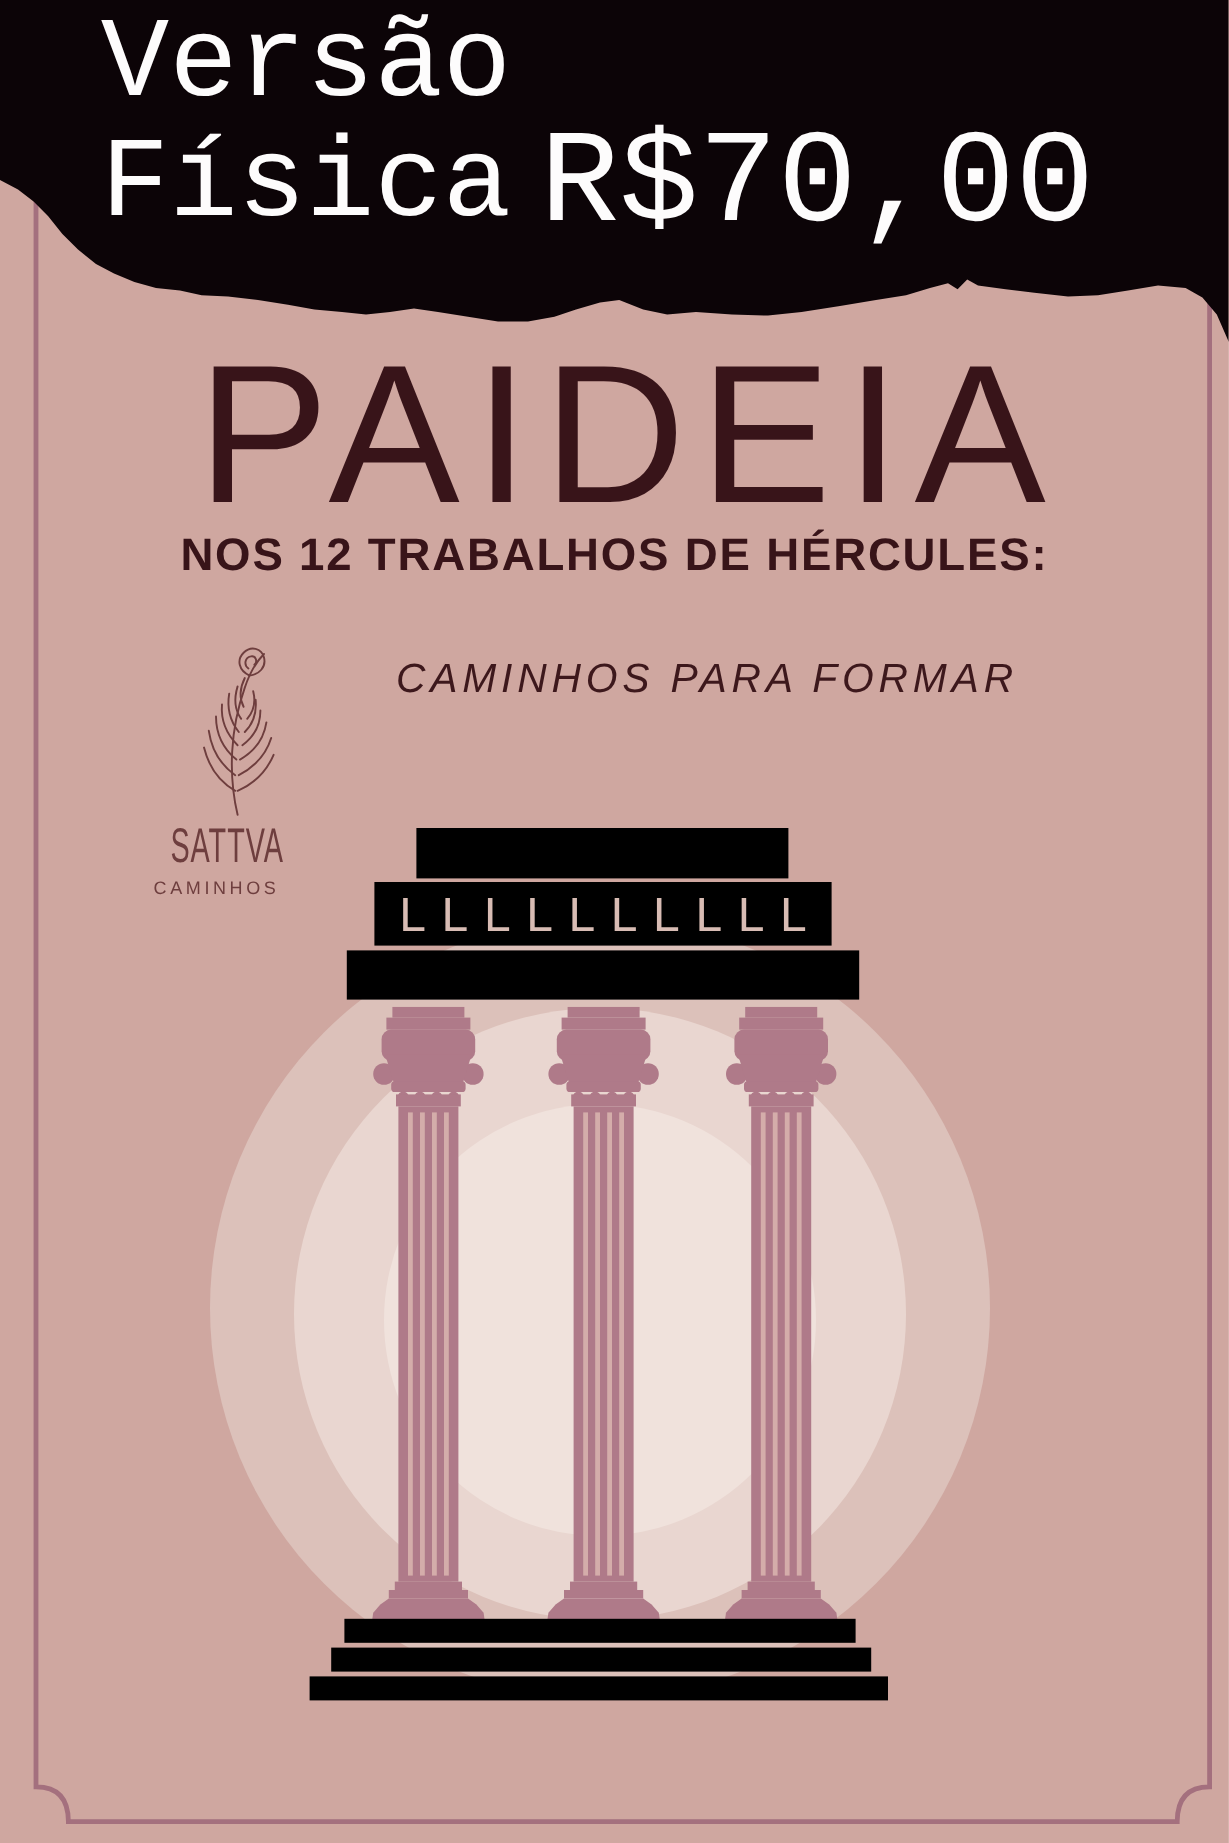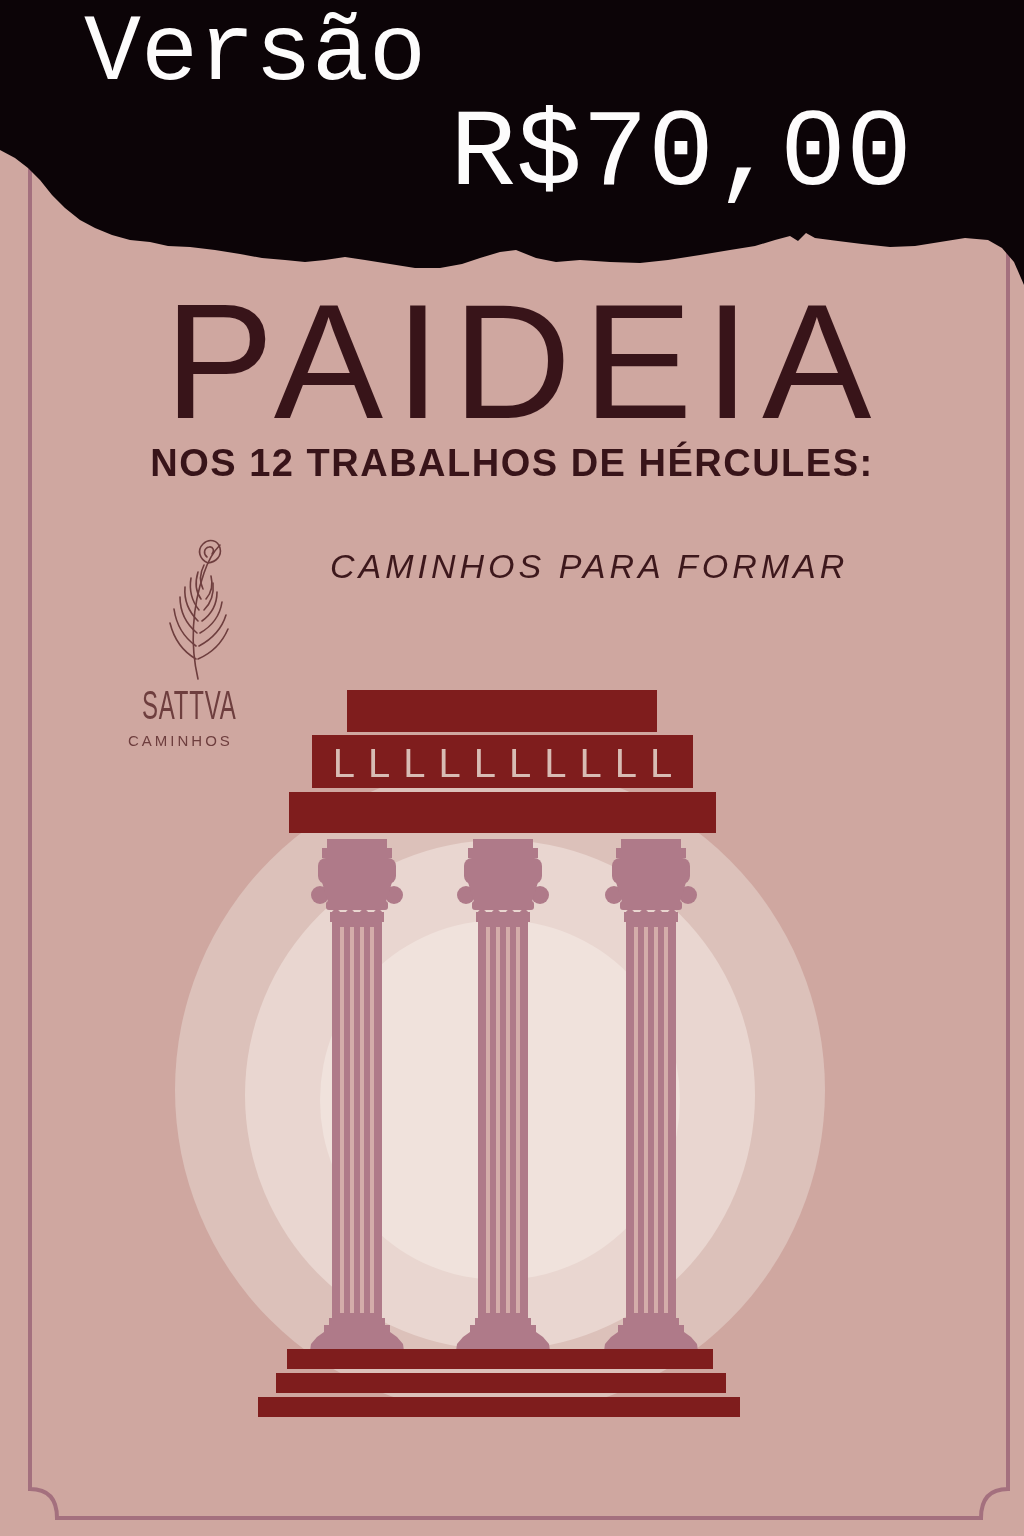--- a/index.html
+++ b/index.html
@@ -11,21 +11,21 @@
     font-family:"Liberation Sans",sans-serif;
   }
   
   .frame-svg{position:absolute;left:0;top:0;z-index:0;}
   
   .glow{position:absolute;border-radius:50%;z-index:1;}
   .glow-outer{left:175px;top:765px;width:650px;height:650px;background:#dcc1ba;}
   .glow-mid{left:245px;top:840px;width:510px;height:510px;background:#e9d6d0;}
   .glow-inner{left:320px;top:920px;width:360px;height:360px;background:#f0e2dc;}
   
-  .mauve{position:absolute;background:#7f1d1d;z-index:2;}
+  .mauve{position:absolute;background:#000000;z-index:2;}
   .tier1{left:347px;top:690px;width:310px;height:42px;}
   .tier2{left:312px;top:735px;width:381px;height:53px;display:flex;align-items:center;justify-content:center;}
   .tier3{left:289px;top:792px;width:427px;height:41px;}
   .step1{left:287px;top:1349px;width:426px;height:20px;}
   .step2{left:276px;top:1373px;width:450px;height:20px;}
   .step3{left:258px;top:1397px;width:482px;height:20px;}
   .frieze{
     font-family:"Liberation Sans",sans-serif;
     font-size:40px;line-height:40px;color:#d8bcb4;
     letter-spacing:13px;padding-left:13px;margin-top:2px;
@@ -137,20 +137,21 @@
   <svg class="banner-svg" width="1024" height="300" viewBox="0 0 1024 300">
     <path fill="#0c0407" d="M0,0 H1024 V285 L1014,262 L1002,248 L988,240 L965,238 L940,242 L915,246 L890,247
          L862,244 L838,241 L815,238 L806,233 L798,241 L790,236 L775,240 L755,246 L730,250
          L700,255 L668,260 L640,263 L610,262 L580,260 L556,262 L536,258 L516,250 L500,252
          L480,258 L462,264 L440,268 L415,268 L390,264 L365,260 L345,257 L325,260 L305,262
          L285,260 L262,258 L240,254 L215,250 L190,247 L168,246 L150,242 L130,240 L112,235
          L95,228 L80,220 L65,208 L52,195 L40,180 L28,168 L15,158 L0,150 Z"></path>
   </svg>
   <div class="banner-version">
     <div>Versão</div>
+    <div>Física</div>
   </div>
   <div class="banner-price">R$70,00</div>
 
   <div class="book-title">PAIDEIA</div>
   <div class="book-subtitle">NOS 12 TRABALHOS DE HÉRCULES:</div>
   <div class="tagline">
     <div>CAMINHOS PARA FORMAR</div>
   </div>
 
   <div class="publisher">

